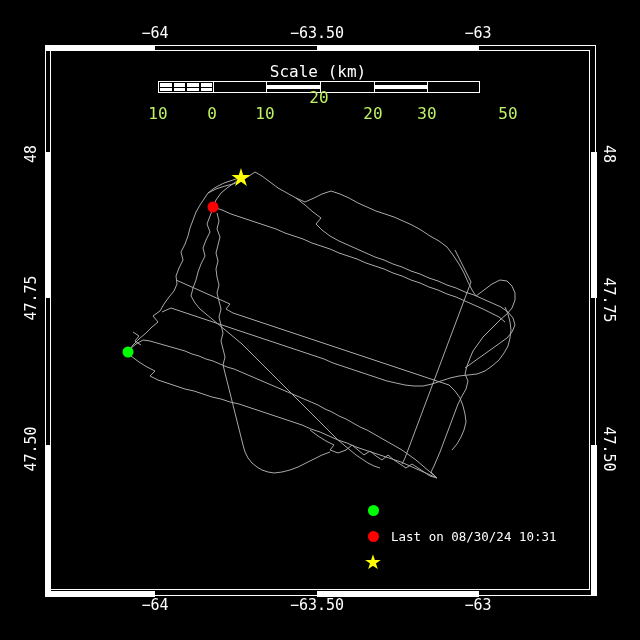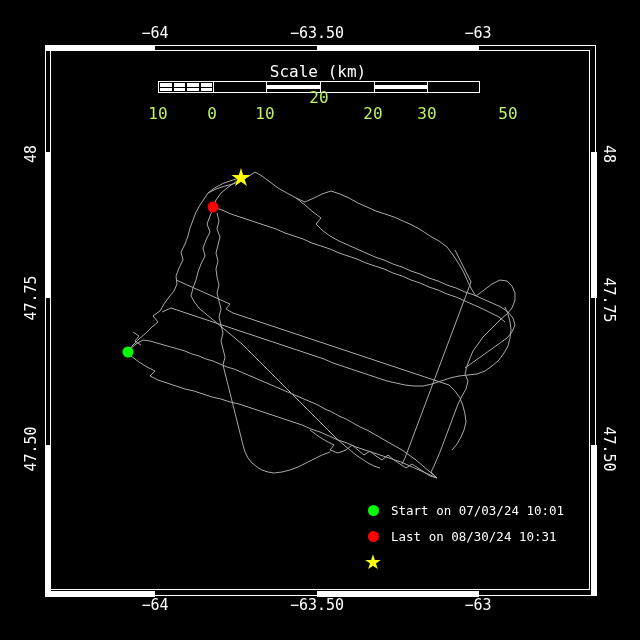--- a/index.html
+++ b/index.html
@@ -118,21 +118,20 @@
       <circle cx="128" cy="352" r="5.5" fill="#00ff00"></circle>
       <circle cx="213" cy="207" r="5.5" fill="#ff0000"></circle>
       <polygon points="241.0,168.0 243.2,174.9 250.5,174.9 244.6,179.2 246.9,186.1 241.0,181.8 235.1,186.1 237.4,179.2 231.5,174.9 238.8,174.9" fill="#ffff00"></polygon>
     </svg>
 
   <div id="legend">
       <div class="legend-row">
         <div class="legend-marker">
           <div class="legend-dot" style="background: rgb(0, 255, 0);"></div>
         </div>
-        <span class="legend-label">Start on 07/03/24 10:01</span>
       </div>
       <div class="legend-row">
         <div class="legend-marker">
           <div class="legend-dot" style="background: rgb(255, 0, 0);"></div>
         </div>
         <span class="legend-label">Last on 08/30/24 10:31</span>
       </div>
       <div class="legend-row">
         <div class="legend-marker">
           <span class="legend-star" style="color: rgb(255, 255, 0);">★</span>

